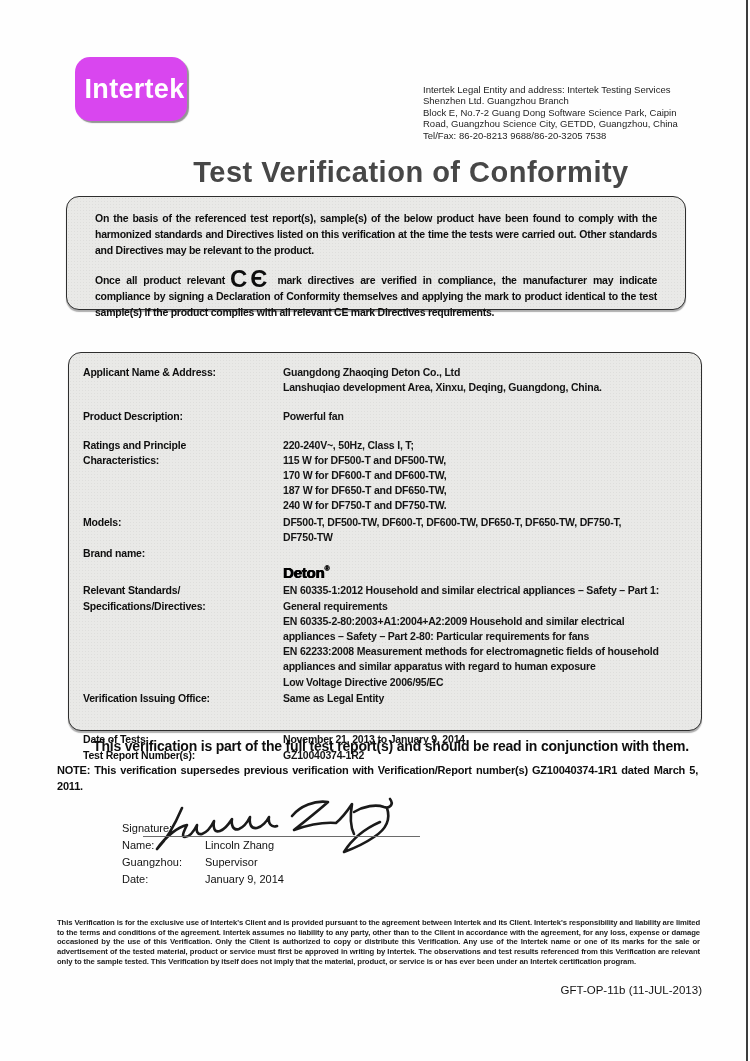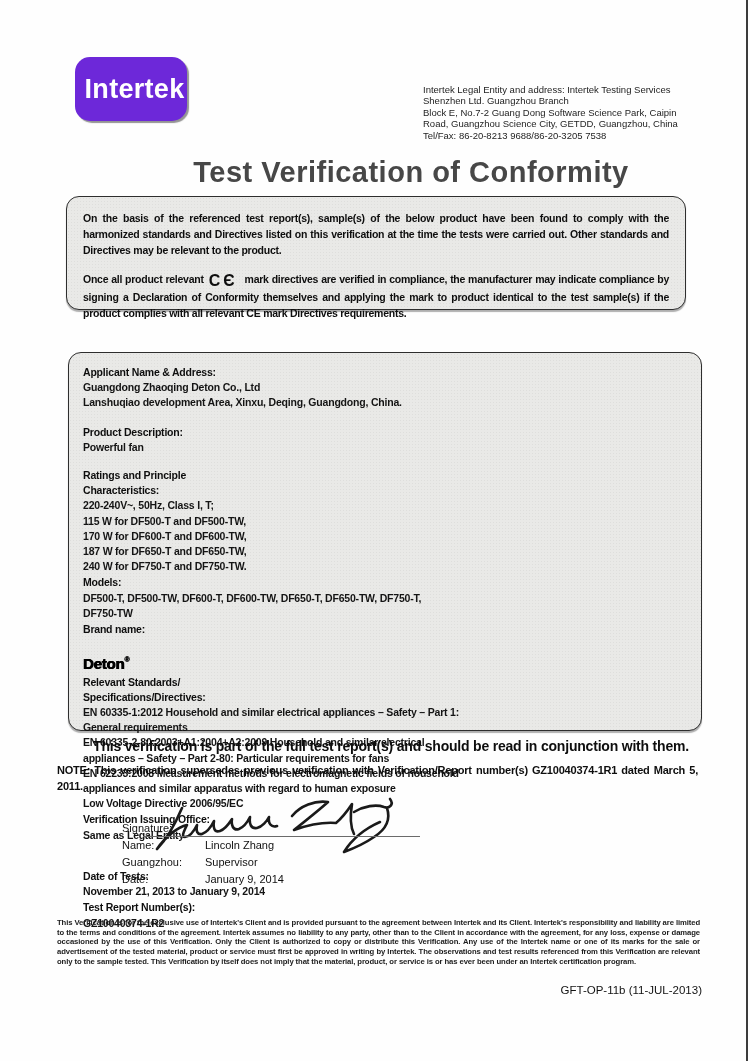--- a/index.html
+++ b/index.html
@@ -6,21 +6,21 @@
   body { background:#ffffff; font-family:"Liberation Sans", sans-serif; }
   .page {
     position:relative; width:750px; height:1061px; background:#fefefe;
     color:#111; overflow:hidden;
   }
   .scan-edge { position:absolute; top:0; right:2px; width:2px; height:100%; background:#3c3c3c; }
 
   
   .logo {
     position:absolute; left:75px; top:57px; width:112px; height:64px;
-    background:#6d28d9; border-radius:15px;
+    background:#d946ef; border-radius:15px;
     display:flex; align-items:center; justify-content:center;
     box-shadow:2px 2px 1px rgba(60,60,60,.55);
     padding-left:7px;
   }
   .logo-text { color:#fff; font-size:27px; font-weight:bold; letter-spacing:.3px; }
   .address {
     position:absolute; left:423px; top:84px; width:262px;
     font-size:9.5px; line-height:11.4px; color:#1d1d1d; white-space:pre-line;
   }
 
@@ -29,33 +29,33 @@
     font-size:29px; font-weight:bold; color:#474747; letter-spacing:.5px;margin-left:36px;
   }
 
   .gbox {
     position:absolute; border:1.6px solid #2e2e2e; border-radius:13px;
     background-color:#e9e9e7;
     background-image:radial-gradient(#dededc .5px, transparent .6px);
     background-size:3px 3px;
     box-shadow:0 2px 1px rgba(80,80,80,.45);
   }
-  .box1 { left:66px; top:196px; width:620px; height:114px; padding:13px 16px; }
+  .box1 { left:66px; top:196px; width:620px; height:114px; padding:13px 28px; }
   .box1 p {
     font-size:10.5px; font-weight:bold; line-height:16px; letter-spacing:-.25px;
     text-align:justify; color:#0e0e0e;
   }
   .box1 .p2 { margin-top:13px; }
   .ce {
-    font-size:16px; font-weight:bold; letter-spacing:3px;
+    font-size:24px; font-weight:bold; letter-spacing:3px;
     vertical-align:-3px; padding:0 7px 0 5px; line-height:16px;
   }
 
   .box2 { left:68px; top:352px; width:634px; height:379px; padding:12px 8px 0 14px; }
-  .row { display:flex; font-size:10.5px; line-height:15.2px; letter-spacing:-.2px;flex-direction:column; }
+  .row { display:flex; font-size:10.5px; line-height:15.2px; letter-spacing:-.2px; }
   .row .lbl { width:200px; flex-shrink:0; font-weight:bold; white-space:pre-line; color:#0e0e0e; }
   .row .val { flex:1; font-weight:bold; white-space:pre-line; color:#141414; }
   .mt14 { margin-top:14px; } .mt13 { margin-top:13px; } .mt10 { margin-top:26px; } .mt1 { margin-top:1px; }
   .brand-logo {
     font-size:15px; font-weight:bold; letter-spacing:-.2px; color:#000;
     text-shadow:.5px 0 #000, -.3px 0 #000;
   }
   .brand-logo sup { font-size:7px; vertical-align:7px; }
 
   .conjunction {

